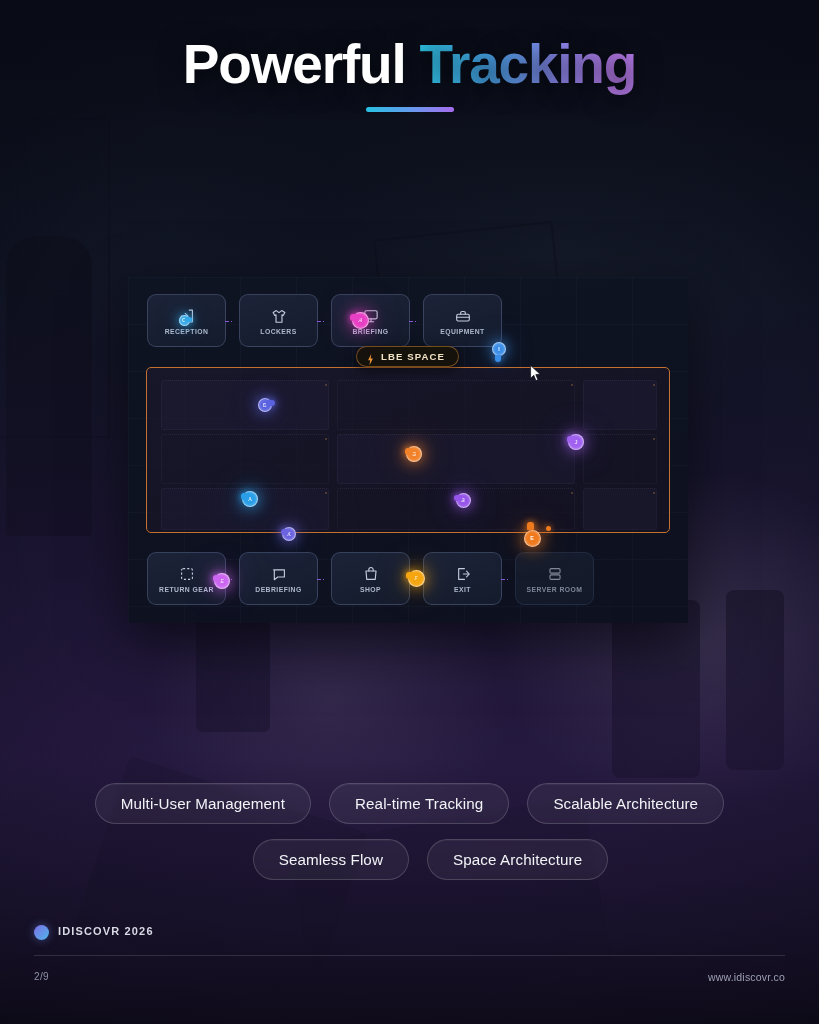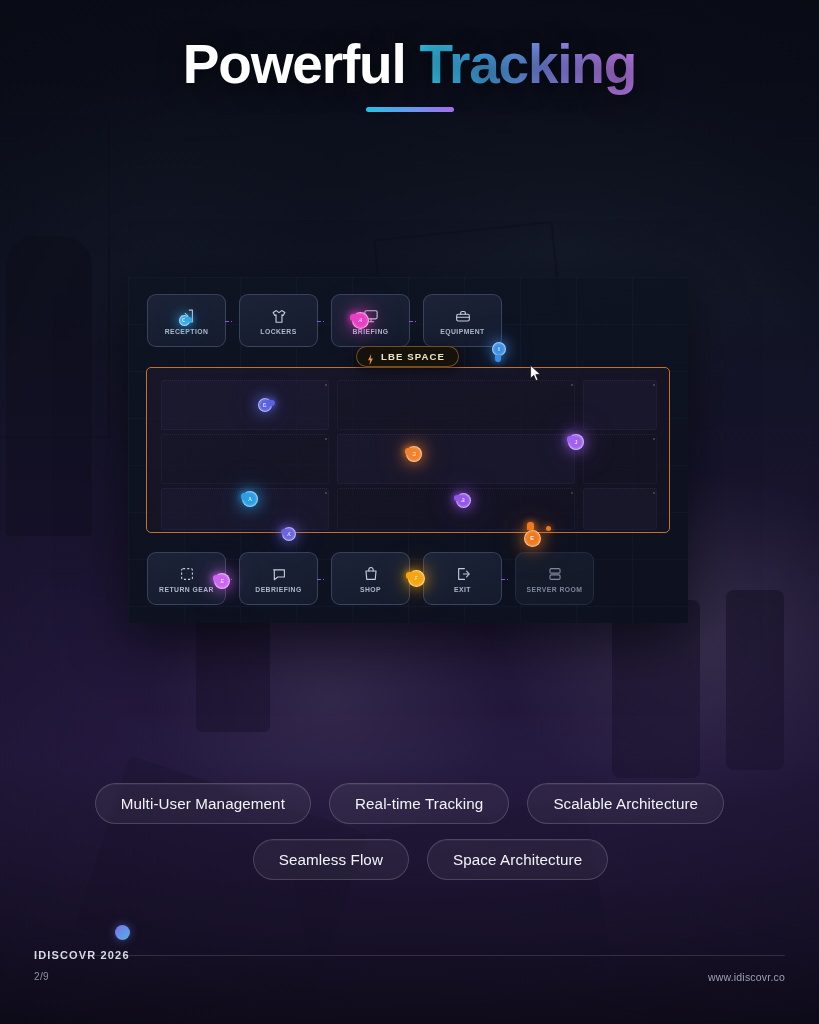--- a/index.html
+++ b/index.html
@@ -161,21 +161,21 @@
     border:1px solid rgba(255,255,255,0.17);
     display:flex; align-items:center; justify-content:center;
     color:#f2f3f7; font-size:15.2px; letter-spacing:.1px;
     backdrop-filter:blur(3px);
     box-shadow:inset 0 1px 0 rgba(255,255,255,.05);
     white-space:nowrap;
   }
 
   
   .brand{
-    position:absolute; left:34px; top:925px; display:flex; align-items:flex-end; gap:9px; z-index:7;flex-direction:column;
+    position:absolute; left:34px; top:925px; display:flex; align-items:flex-start; gap:9px; z-index:7;
   }
   .brand-logo{
     width:15px; height:15px; border-radius:50%;
     background:linear-gradient(135deg,#7d6fe8,#4fb4e8);
     box-shadow:0 0 9px rgba(100,130,230,.5);
   }
   .brand-text{
     font-size:11px; font-weight:bold; letter-spacing:1.15px; color:#d7dae4;
   }
   .footer-rule{

